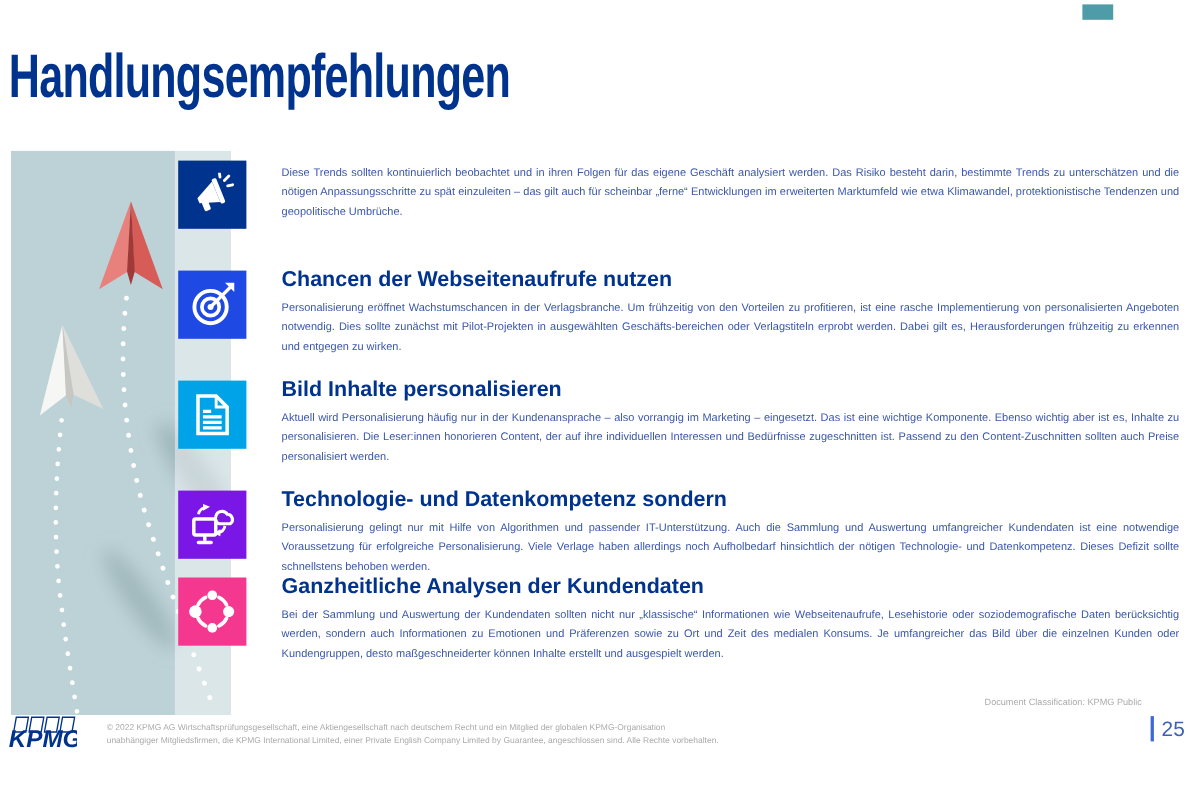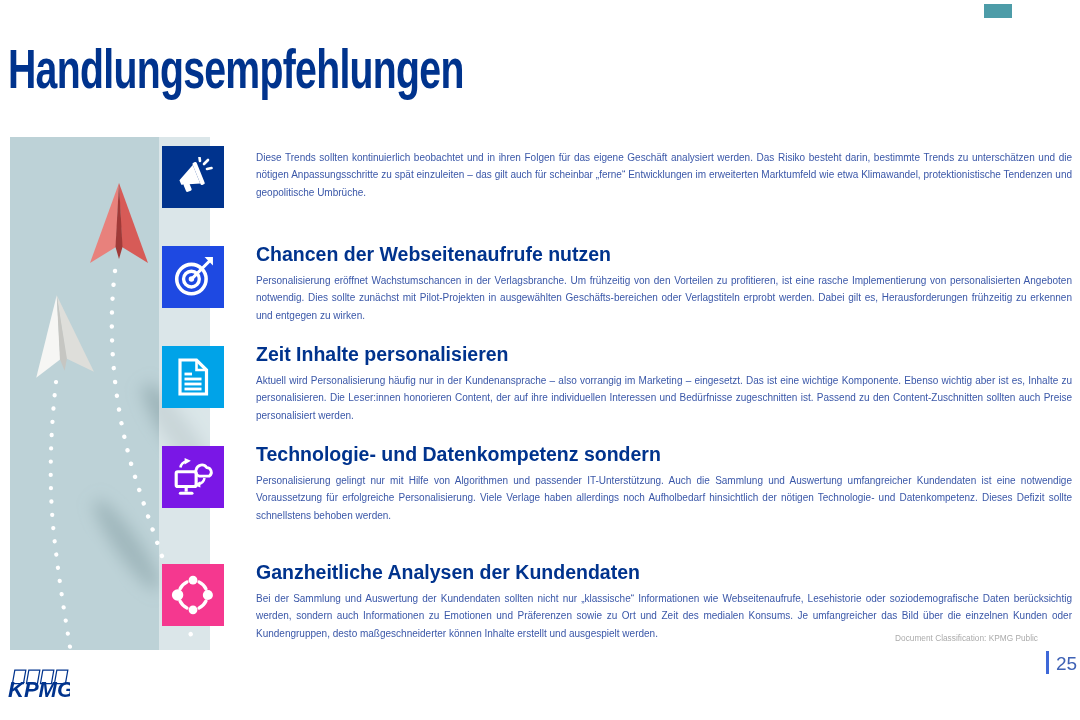--- a/index.html
+++ b/index.html
@@ -23,23 +23,23 @@
   .rec .tile{
     position:absolute;left:0;top:3px;width:62px;height:62px;
     display:flex;align-items:center;justify-content:center;
   }
   .rec .txt{margin-left:94px;width:816px;}
   .rec h2{margin:0;font-size:19.5px;line-height:23px;font-weight:700;color:#00338D;}
   .rec p{
     margin:6px 0 0 0;font-size:10px;line-height:17.4px;color:#3A57A8;
     text-align:justify;
   }
-  .rec-1{top:143px}.rec-2{top:243px}.rec-3{top:343px}.rec-4{top:443px}.rec-5{top:561px}
-  
-  .logo{position:absolute;left:8px;top:669px;width:62px;height:32px;}
+  .rec-1{top:143px}.rec-2{top:243px}.rec-3{top:343px}.rec-4{top:443px}.rec-5{top:522px}
+  
+  .logo{position:absolute;left:8px;top:651px;width:62px;height:32px;}
   .copyright{
     position:absolute;left:97px;top:657px;width:600px;
     font-size:7.7px;line-height:10.6px;color:#ABABAB;
   }
   .classification{
     position:absolute;right:42px;top:633px;
     font-size:8.3px;color:#ABABAB;white-space:nowrap;
   }
   .page-divider{position:absolute;left:1046px;top:651px;width:3px;height:23px;background:#3E68D8;}
   .page-number{position:absolute;left:1056px;top:653px;font-size:19px;color:#3F62B5;}
@@ -127,21 +127,21 @@
         <path d="M23.5 3 V13 H33.5" fill="none" stroke="#fff" stroke-width="2.6"></path>
         <g stroke="#fff" stroke-width="2.8">
           <line x1="11.5" y1="17" x2="19" y2="17"></line>
           <line x1="11.5" y1="22" x2="28.5" y2="22"></line>
           <line x1="11.5" y1="27" x2="28.5" y2="27"></line>
           <line x1="11.5" y1="32" x2="28.5" y2="32"></line>
         </g>
       </svg>
     </div>
     <div class="txt">
-      <h2>Zeit Inhalte personalisieren</h2>
+      <h2>Bild Inhalte personalisieren</h2>
       <p>Aktuell wird Personalisierung häufig nur in der Kundenansprache – also vorrangig im Marketing – eingesetzt. Das ist eine wichtige Komponente. Ebenso wichtig aber ist es, Inhalte zu personalisieren. Die Leser:innen honorieren Content, der auf ihre individuellen Interessen und Bedürfnisse zugeschnitten ist. Passend zu den Content-Zuschnitten sollten auch Preise personalisiert werden.</p>
     </div>
   </section>
 
   <section class="rec rec-4">
     <div class="tile" style="background: rgb(122, 23, 230);">
       <svg width="42" height="42" viewBox="0 0 40 40">
         <path d="M23 13 a5.5 5.5 0 0 1 10 -2 a4.5 4.5 0 0 1 2.5 8.2 H26 a4.5 4.5 0 0 1 -3 -6.2 Z" fill="none" stroke="#fff" stroke-width="2.7" stroke-linejoin="round"></path>
         <rect x="4" y="15" width="19" height="14" rx="1.5" fill="none" stroke="#fff" stroke-width="3"></rect>
         <line x1="13.5" y1="29" x2="13.5" y2="34" stroke="#fff" stroke-width="3"></line>
@@ -185,19 +185,21 @@
         <rect x="14" y="2" width="22" height="27"></rect>
         <rect x="42" y="2" width="22" height="27"></rect>
         <rect x="70" y="2" width="22" height="27"></rect>
         <rect x="98" y="2" width="22" height="27"></rect>
       </g>
       <text x="0" y="56" font-family="Liberation Sans, sans-serif" font-style="italic" font-weight="bold" font-size="44" fill="#00338D">KPMG</text>
     </svg>
   </div>
 
   <div class="copyright">
+    <div>© 2022 KPMG AG Wirtschaftsprüfungsgesellschaft,  eine Aktiengesellschaft  nach deutschem  Recht und  ein Mitglied der globalen  KPMG-Organisation</div>
+    <div>unabhängiger  Mitgliedsfirmen, die KPMG International  Limited, einer Private English  Company Limited by Guarantee,  angeschlossen  sind. Alle Rechte  vorbehalten.</div>
   </div>
 
   <div class="classification">Document Classification: KPMG Public</div>
   <div class="page-divider" style="background: rgb(62, 104, 216);"></div>
   <div class="page-number">25</div>
 
 </div>
 
 </body></html>

